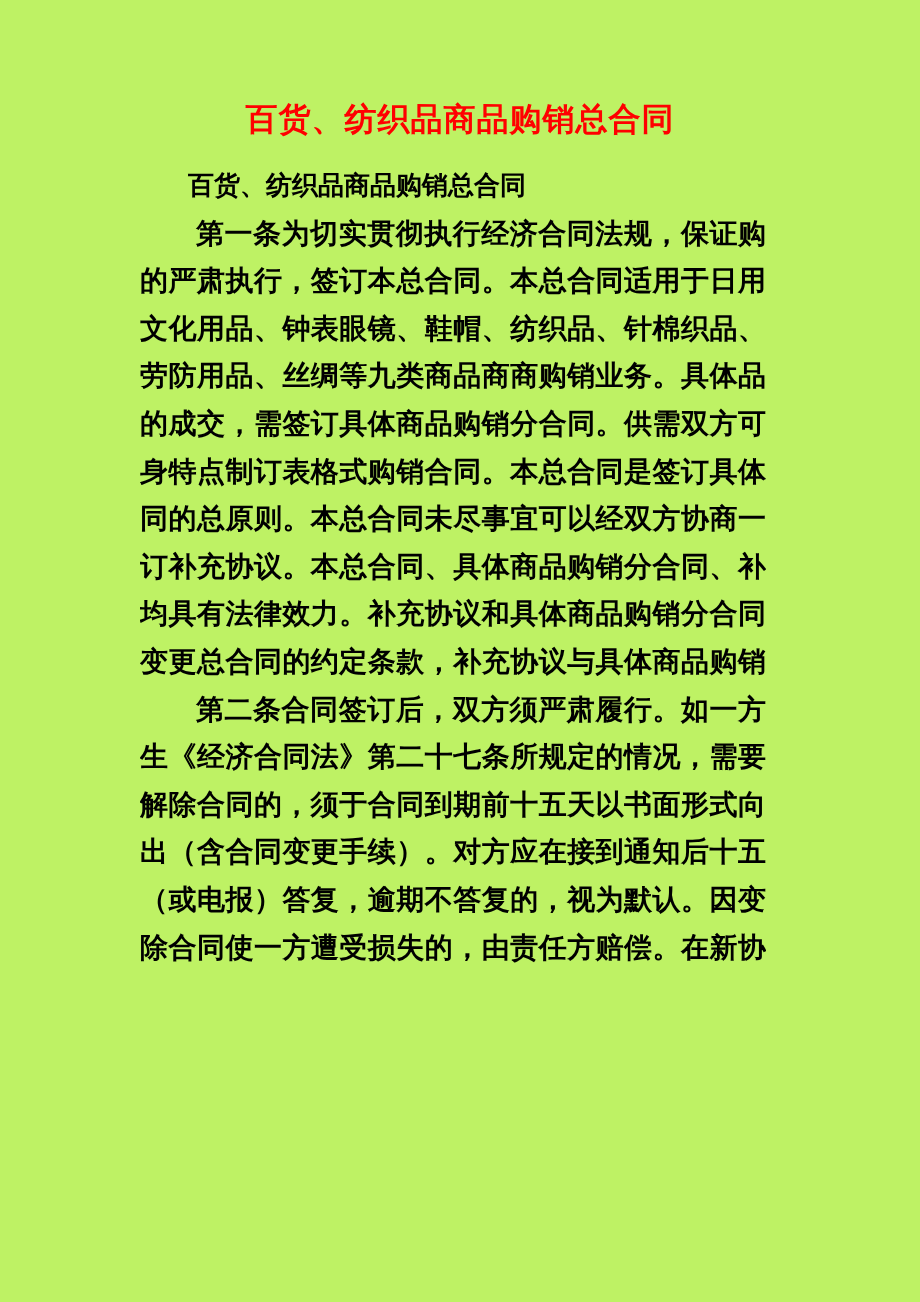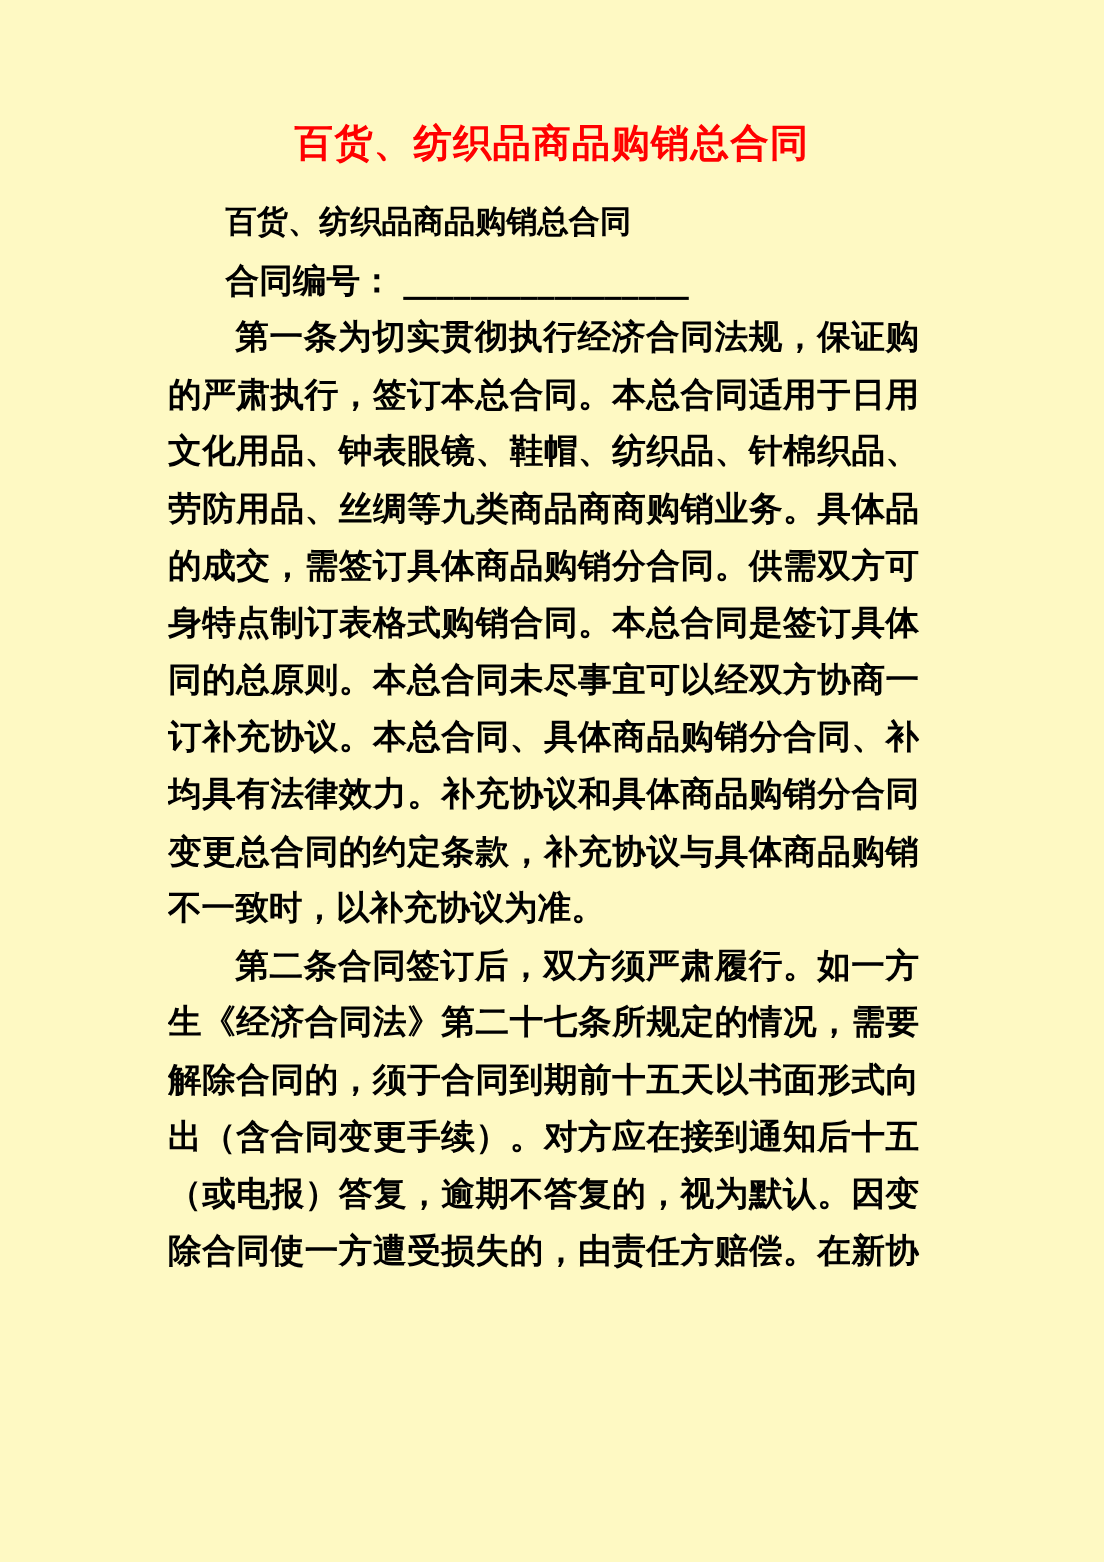--- a/index.html
+++ b/index.html
@@ -1,20 +1,20 @@
 <!DOCTYPE html>
 <html><head>
 <meta charset="utf-8">
 <style>
   html, body { margin: 0; padding: 0; background: #ffffff; }
   .page {
     position: relative;
     width: 920px;
     height: 1302px;
-    background: #fef9c3;
+    background: #bef264;
     overflow: hidden;
     font-family: "DejaVu Serif", "Liberation Serif", serif;
     font-weight: bold;
     color: #000000;
   }
   .doc-title {
     position: absolute;
     top: 98px;
     left: 0;
     width: 100%;
@@ -57,37 +57,33 @@
 <body>
 
 <div class="page">
 
   <h1 class="doc-title" style="color: rgb(255, 0, 0);">百货、纺织品商品购销总合同</h1>
 
   <div class="content" style="color: rgb(0, 0, 0);">
 
     <div class="line header-indent subtitle">百货、纺织品商品购销总合同</div>
 
-    <div class="line header-indent">
-      <span class="field-label">合同编号：</span><span class="field-blank">_________________</span>
-    </div>
 
 
 
     <div class="line just indent">第一条为切实贯彻执行经济合同法规，保证购销合同</div>
     <div class="line just">的严肃执行，签订本总合同。本总合同适用于日用百货、</div>
     <div class="line just">文化用品、钟表眼镜、鞋帽、纺织品、针棉织品、服装、</div>
     <div class="line just">劳防用品、丝绸等九类商品商商购销业务。具体品类（种）</div>
     <div class="line just">的成交，需签订具体商品购销分合同。供需双方可根据自</div>
     <div class="line just">身特点制订表格式购销合同。本总合同是签订具体购销合</div>
     <div class="line just">同的总原则。本总合同未尽事宜可以经双方协商一致后签</div>
     <div class="line just">订补充协议。本总合同、具体商品购销分合同、补充协议</div>
     <div class="line just">均具有法律效力。补充协议和具体商品购销分合同不可以</div>
     <div class="line just">变更总合同的约定条款，补充协议与具体商品购销分合同</div>
-    <div class="line">不一致时，以补充协议为准。</div>
 
     <div class="line just indent">第二条合同签订后，双方须严肃履行。如一方确因发</div>
     <div class="line just">生《经济合同法》第二十七条所规定的情况，需要变更或</div>
     <div class="line just">解除合同的，须于合同到期前十五天以书面形式向对方提</div>
     <div class="line just">出（含合同变更手续）。对方应在接到通知后十五天内书面</div>
     <div class="line just">（或电报）答复，逾期不答复的，视为默认。因变更或解</div>
     <div class="line just">除合同使一方遭受损失的，由责任方赔偿。在新协议未达</div>
 
   </div>
 </div>

